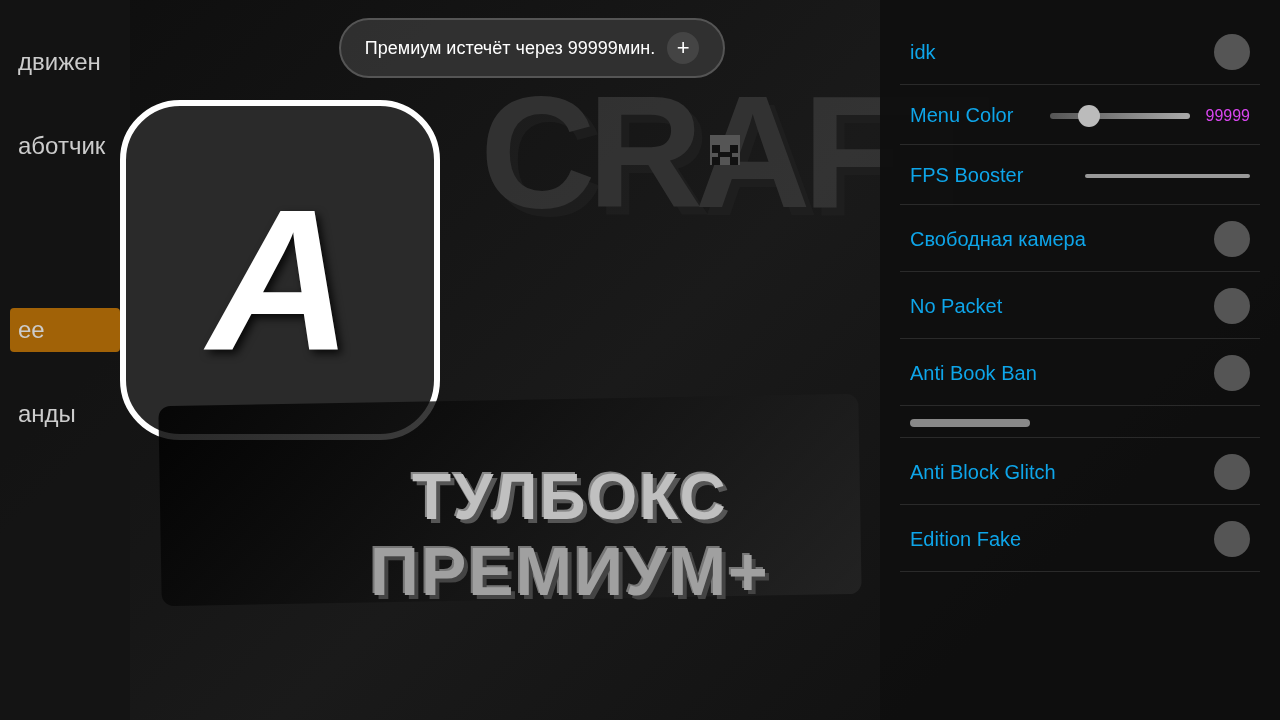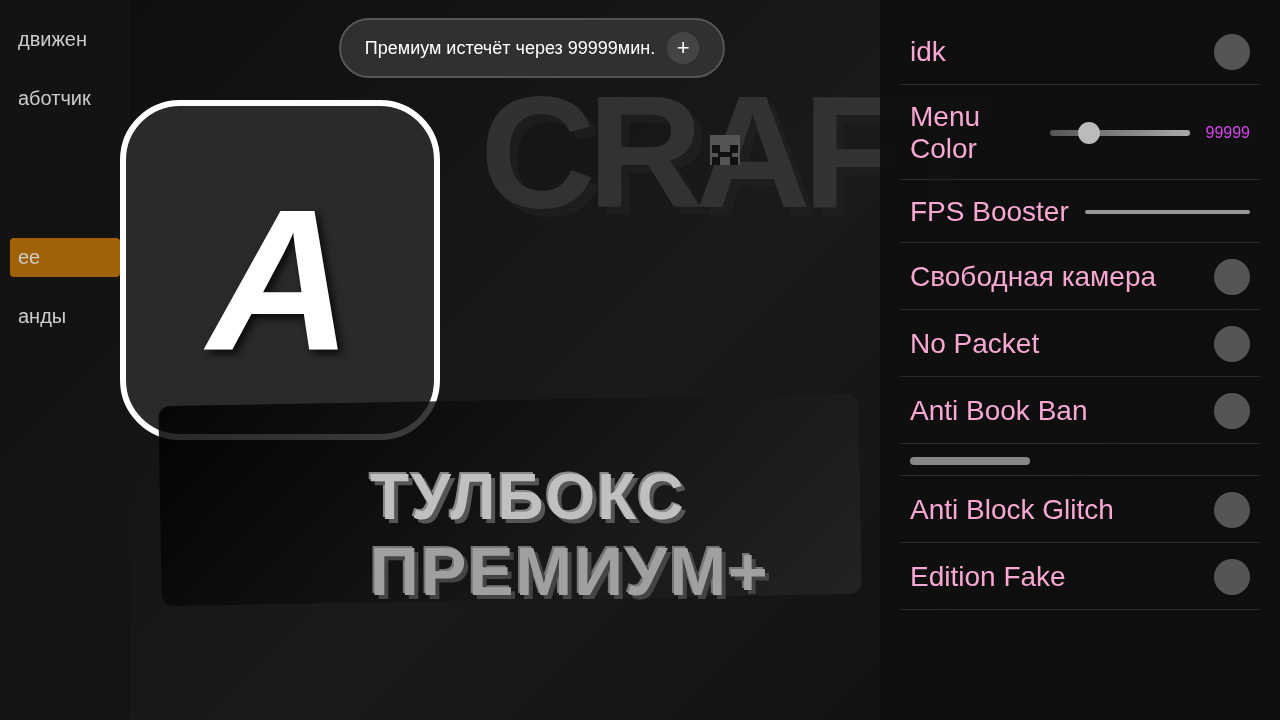--- a/index.html
+++ b/index.html
@@ -30,23 +30,24 @@
       height: 100%;
       background: rgba(20,20,20,0.9);
       display: flex;
       flex-direction: column;
       padding: 20px 10px;
       gap: 20px;
     }
 
     .left-menu-item {
       color: #ccc;
-      font-size: 20px;
+      font-size: 24px;
       padding: 8px;
       cursor: pointer;
+      margin-top: 20px;
     }
 
     
     .top-bar {
       position: absolute;
       top: 20px;
       left: 200px;
       right: 880px;
       display: flex;
       justify-content: center;
@@ -117,20 +118,21 @@
       font-style: italic;
       text-shadow: 4px 4px 8px rgba(0,0,0,0.8);
       line-height: 1;
       margin-top: 20px;
     }
 
     .toolbox-text {
       position: absolute;
       bottom: 100px;
       left: 80px;
+      text-align: center;
     }
 
     .toolbox-title {
       font-size: 64px;
       font-weight: 900;
       color: #c0c0c0;
       text-shadow: 4px 4px 0 #555, -2px -2px 0 #888;
       letter-spacing: 2px;
       line-height: 1.1;
       position: relative;
@@ -164,22 +166,22 @@
     .menu-row {
       display: flex;
       align-items: center;
       justify-content: space-between;
       padding: 14px 10px;
       border-bottom: 1px solid #2a2a2a;
       min-height: 58px;
     }
 
     .menu-label {
-      color: #f9a8d4;
-      font-size: 28px;
+      color: #0ea5e9;
+      font-size: 20px;
       flex: 1;
     }
 
     .toggle-circle {
       width: 36px;
       height: 36px;
       border-radius: 50%;
       background: #555;
       flex-shrink: 0;
     }

